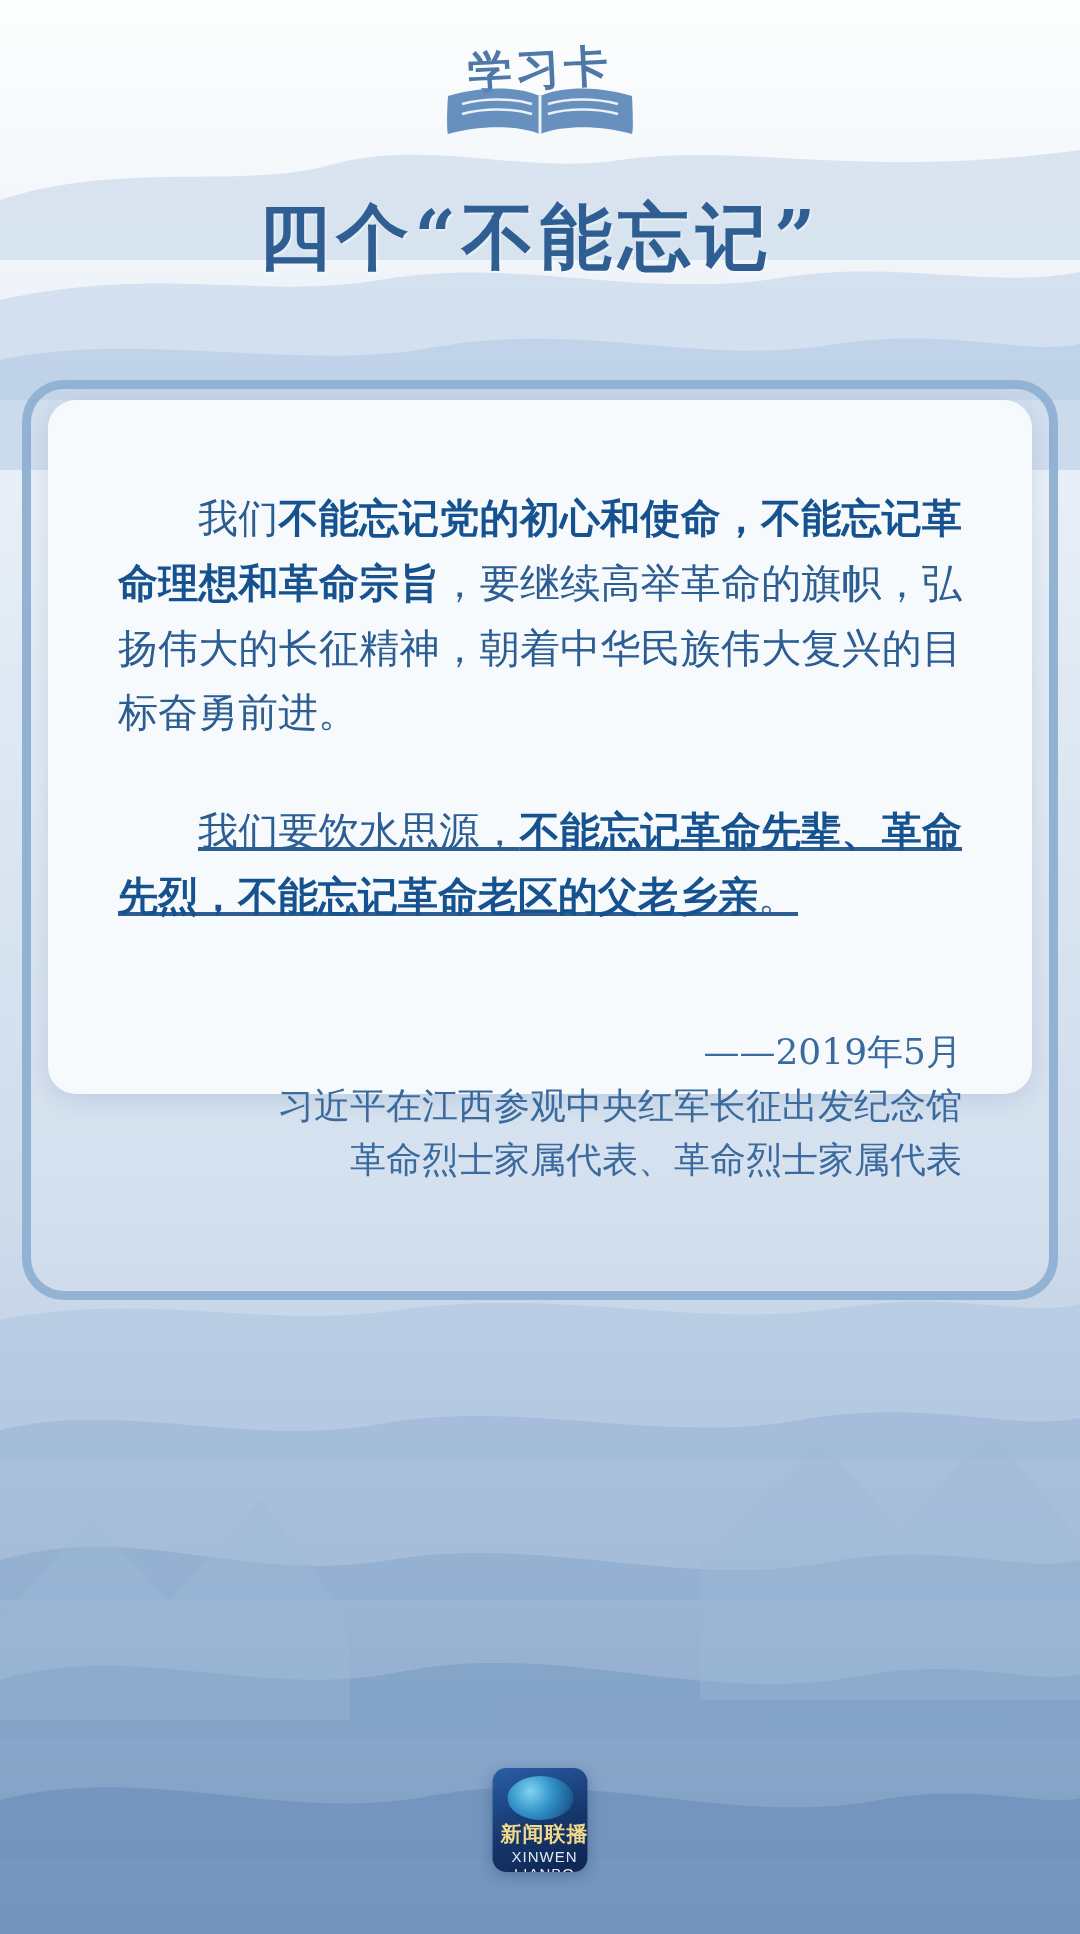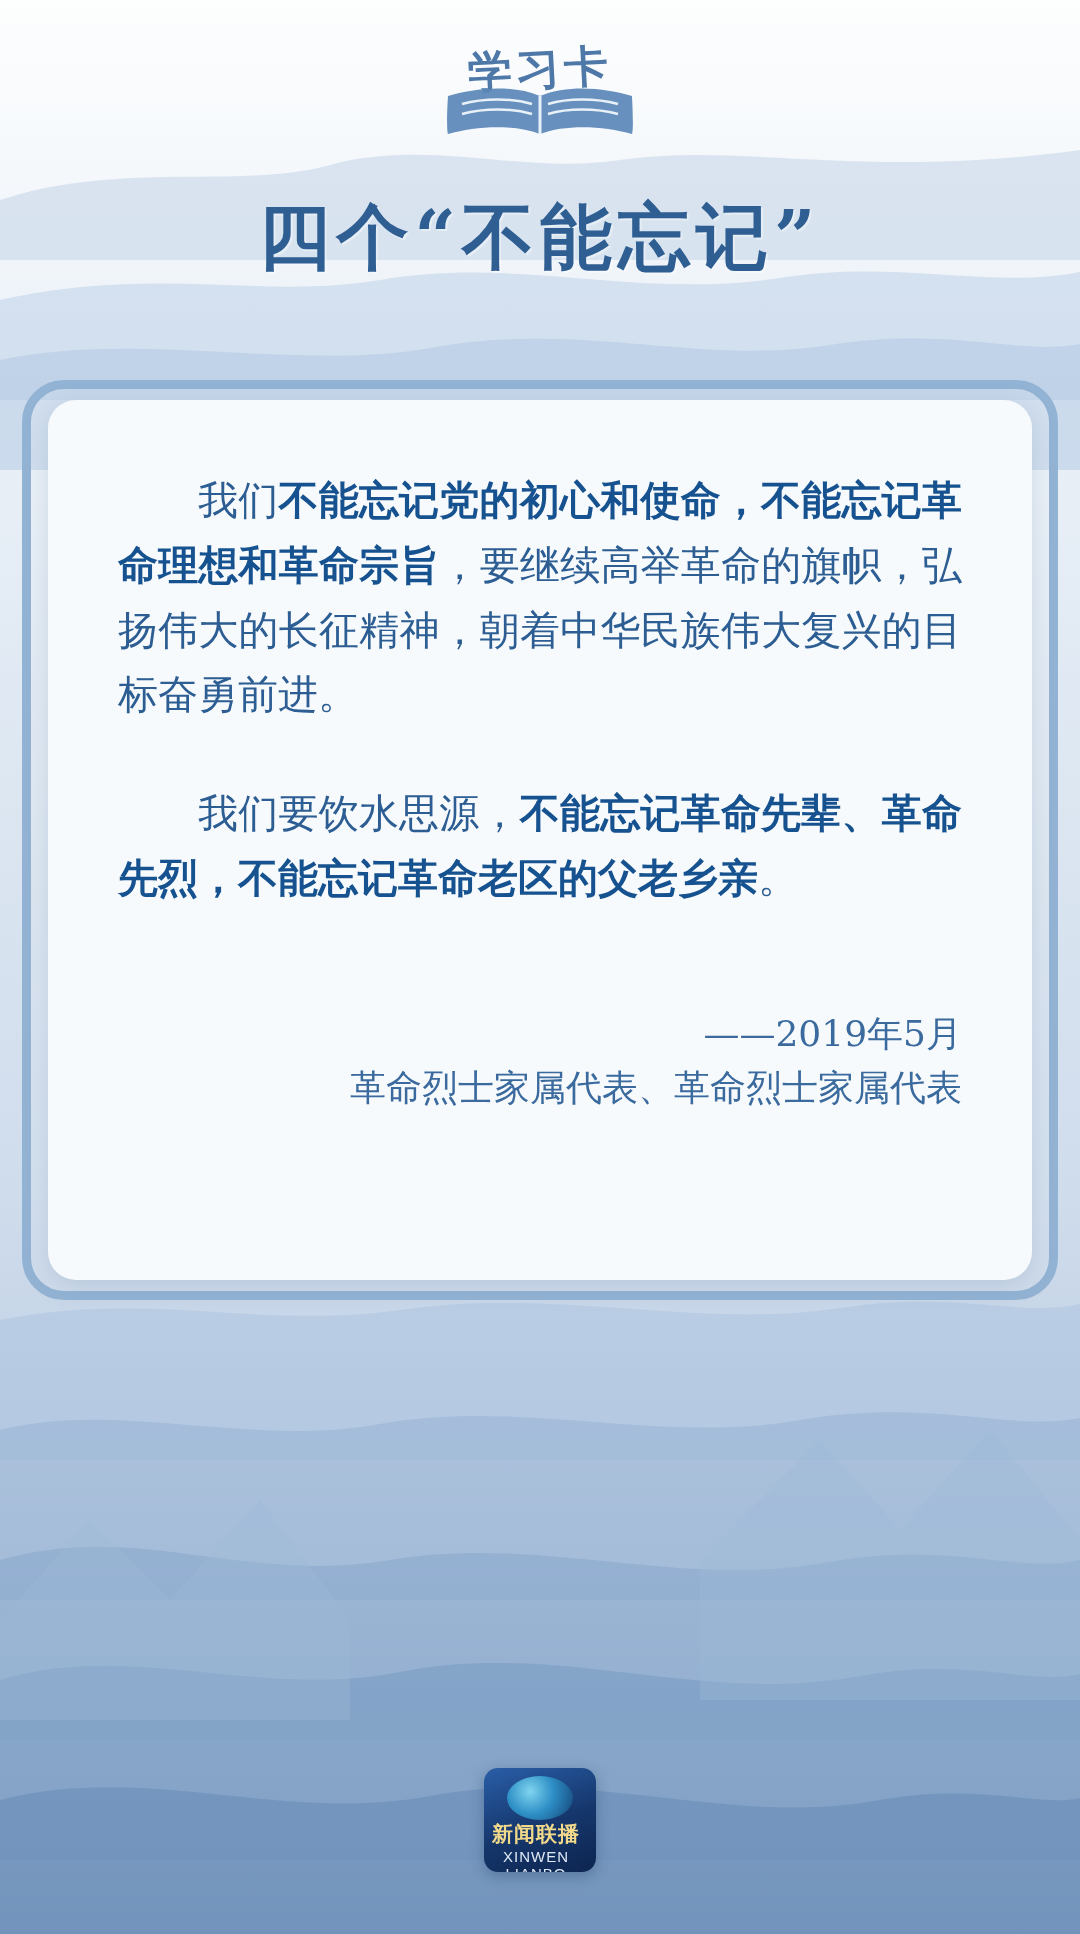--- a/index.html
+++ b/index.html
@@ -89,57 +89,57 @@
     border: 9px solid #93b3d4;
     border-radius: 42px;
     box-sizing: border-box;
     background: rgba(255,255,255,0.12);
   }
   .card-inner {
     position: absolute;
     left: 48px;
     top: 400px;
     width: 984px;
-    height: 880px;
+    height: 694px;
     box-sizing: border-box;
     background: #f7fafc;
     border-radius: 28px;
     box-shadow: 0 6px 26px rgba(70,110,150,0.18);
-    padding: 68px 70px 40px 70px;
+    padding: 86px 70px 40px 70px;
   }
 
   .para {
     font-family: "DejaVu Sans", sans-serif;
     font-size: 40px;
     line-height: 1.62;
     color: #2c5d93;
     text-align: justify;
     margin: 0 0 34px 0;
     text-indent: 80px;
   }
-  .para.second { margin-top: 54px; }
+  .para.second { margin-top: 54px; text-decoration: underline; }
   .para b { font-weight: bold; color: #16528f; }
 
   .source {
     margin-top: 96px;
     text-align: right;
     font-family: "DejaVu Serif", serif;
     font-size: 36px;
     line-height: 1.5;
     color: #3b6b9e;
   }
   .source div { white-space: nowrap; }
 
   
   .badge {
     position: absolute;
     left: 50%;
     transform: translateX(-50%);
     bottom: 62px;
-    width: 112px;
+    width: 95px;
     height: 104px;
     border-radius: 14px;
     background: linear-gradient(160deg, #2a5ea8 0%, #15366b 55%, #0d2550 100%);
     box-shadow: 0 4px 14px rgba(30,60,100,0.35);
     overflow: hidden;
   }
   .badge .globe {
     position: absolute;
     top: 8px;
     left: 50%;
@@ -234,20 +234,21 @@
   <div class="card-inner">
     <p class="para">
       <span>我们</span><b>不能忘记党的初心和使命，不能忘记革命理想和革命宗旨</b><span>，要继续高举革命的旗帜，弘扬伟大的长征精神，朝着中华民族伟大复兴的目标奋勇前进。</span>
     </p>
     <p class="para second">
       <span>我们要饮水思源，</span><b>不能忘记革命先辈、革命先烈，不能忘记革命老区的父老乡亲</b><span>。</span>
     </p>
 
     <div class="source">
       <div>——2019年5月</div>
+      <div>习近平在江西参观中央红军长征出发纪念馆</div>
       <div>革命烈士家属代表、革命烈士家属代表</div>
     </div>
   </div>
 
   <div class="badge">
     <div class="globe"></div>
     <div class="cn">新闻联播</div>
     <div class="en">XINWEN  LIANBO</div>
   </div>
 

